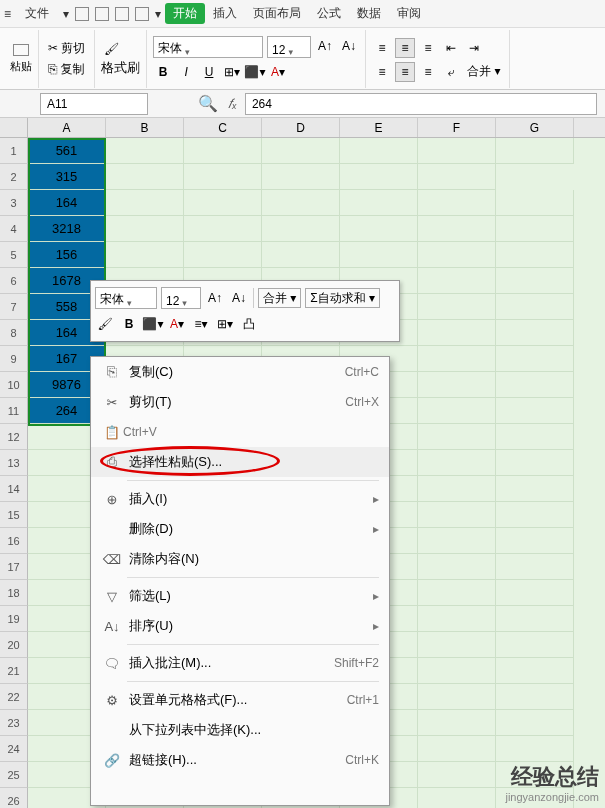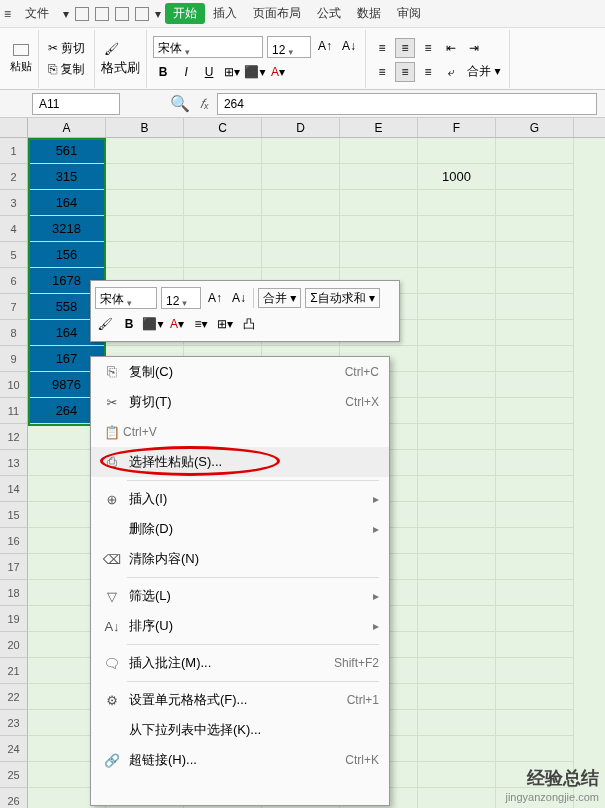--- a/index.html
+++ b/index.html
@@ -11,21 +11,21 @@
 .quick .qicon { width:14px; height:14px; border:1px solid #888; }
 .ribbon { height:62px; background:#fafafa; border-bottom:1px solid #ccc; display:flex; align-items:center; font-size:12px; padding:0 4px; }
 .ribbon-group { display:flex; flex-direction:column; gap:2px; border-right:1px solid #ddd; padding:0 6px; height:58px; justify-content:center; }
 .ribbon-btn { display:flex; align-items:center; gap:3px; padding:1px 3px; }
 .ribbon-sel { border:1px solid #aaa; background:#fff; height:22px; display:flex; align-items:flex-end; padding:0 4px; font-size:12px; }
 .ribbon-sel .dd { margin-left:3px; font-size:9px; color:#666; }
 .ribbon-icons { display:flex; gap:3px; align-items:center; margin-top:2px; }
 .ibox { width:20px; height:20px; display:flex; align-items:center; justify-content:center; border:1px solid transparent; font-size:12px; }
 .ibox.sel { background:#e5e5e5; border:1px solid #aaa; }
 .name-fx { height:28px; background:#f5f5f5; border-bottom:1px solid #ccc; display:flex; align-items:center; }
-.name-box { width:88px; height:22px; border:1px solid #aaa; background:#fff; margin-left:32px; display:flex; align-items:center; padding:0 6px; font-size:12px; }
+.name-box { width:108px; height:22px; border:1px solid #aaa; background:#fff; margin-left:40px; display:flex; align-items:center; padding:0 6px; font-size:12px; }
 .fx-lbl { margin-left:100px; font-style:italic; font-size:13px; color:#555; }
 .fx-val { border:1px solid #aaa; background:#fff; height:22px; flex:1; margin:0 8px; display:flex; align-items:center; padding:0 6px; font-size:12px; }
 .grid-area { position:relative; background:#e6f3e2; }
 .col-hdr { display:flex; height:20px; background:#e8e8e8; border-bottom:1px solid #bbb; }
 .corner { width:28px; border-right:1px solid #bbb; background:#e8e8e8; }
 .ch { width:78px; text-align:center; font-size:12px; border-right:1px solid #ccc; line-height:20px; }
 .row { display:flex; height:26px; }
 .rh { width:28px; background:#e8e8e8; border-right:1px solid #bbb; border-bottom:1px solid #ccc; text-align:center; font-size:11px; line-height:26px; color:#555; }
 .cell { width:78px; border-right:1px solid #cde0c8; border-bottom:1px solid #cde0c8; font-size:13px; text-align:center; line-height:26px; }
 .sel-a { background:#0369a1; }
@@ -34,21 +34,21 @@
 .mini-toolbar .mrow { display:flex; align-items:center; gap:4px; height:26px; }
 .context-menu { position:absolute; background:#fafafa; border:1px solid #999; box-shadow:3px 3px 6px rgba(0,0,0,0.25); width:300px; font-size:13px; }
 .cm-item { display:flex; align-items:center; height:30px; padding:0 10px; }
 .cm-item.hover { background:#eee; }
 .cm-icon { width:22px; display:flex; justify-content:center; font-size:13px; color:#555; }
 .cm-text { flex:1; padding-left:6px; }
 .cm-sc { color:#777; font-size:12px; }
 .cm-sep { height:1px; background:#ddd; margin:3px 10px 3px 36px; }
 .red-oval { position:absolute; border:3px solid #d00; border-radius:50%; pointer-events:none; }
 .watermark { position:absolute; right:6px; bottom:4px; text-align:right; font-size:11px; color:#888; line-height:1.2; }
-.watermark .big { font-size:18px; font-weight:bold; color:#444; font-family:Liberation Mono, monospace; }
+.watermark .big { font-size:22px; font-weight:bold; color:#444; font-family:Liberation Sans, sans-serif; }
 .sc-icon { width:16px; height:12px; border:1px solid #888; display:inline-block; }
 </style>
 </head>
 <body>
 
 <div class="top-menu">
   <div class="quick">
     <span>≡</span>
     <span class="mi">文件</span>
     <span>▾</span>
@@ -161,21 +161,20 @@
       <div class="cell"></div>
       <div class="cell"></div>
     </div>
     <div class="row">
       <div class="rh">2</div>
       <div class="cell sel-a">315</div>
       <div class="cell"></div>
       <div class="cell"></div>
       <div class="cell"></div>
       <div class="cell"></div>
-      <div class="cell">1000</div>
       <div class="cell"></div>
     </div>
     <div class="row">
       <div class="rh">3</div>
       <div class="cell sel-a">164</div>
       <div class="cell"></div>
       <div class="cell"></div>
       <div class="cell"></div>
       <div class="cell"></div>
       <div class="cell"></div>

